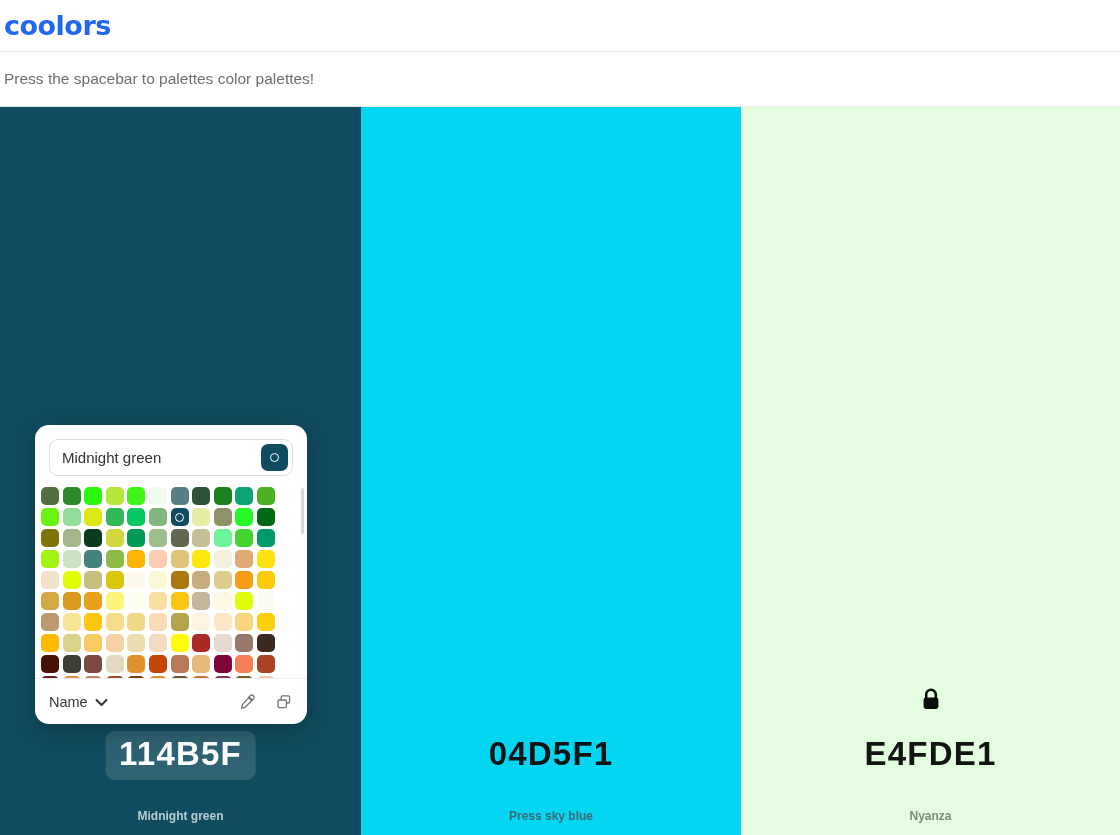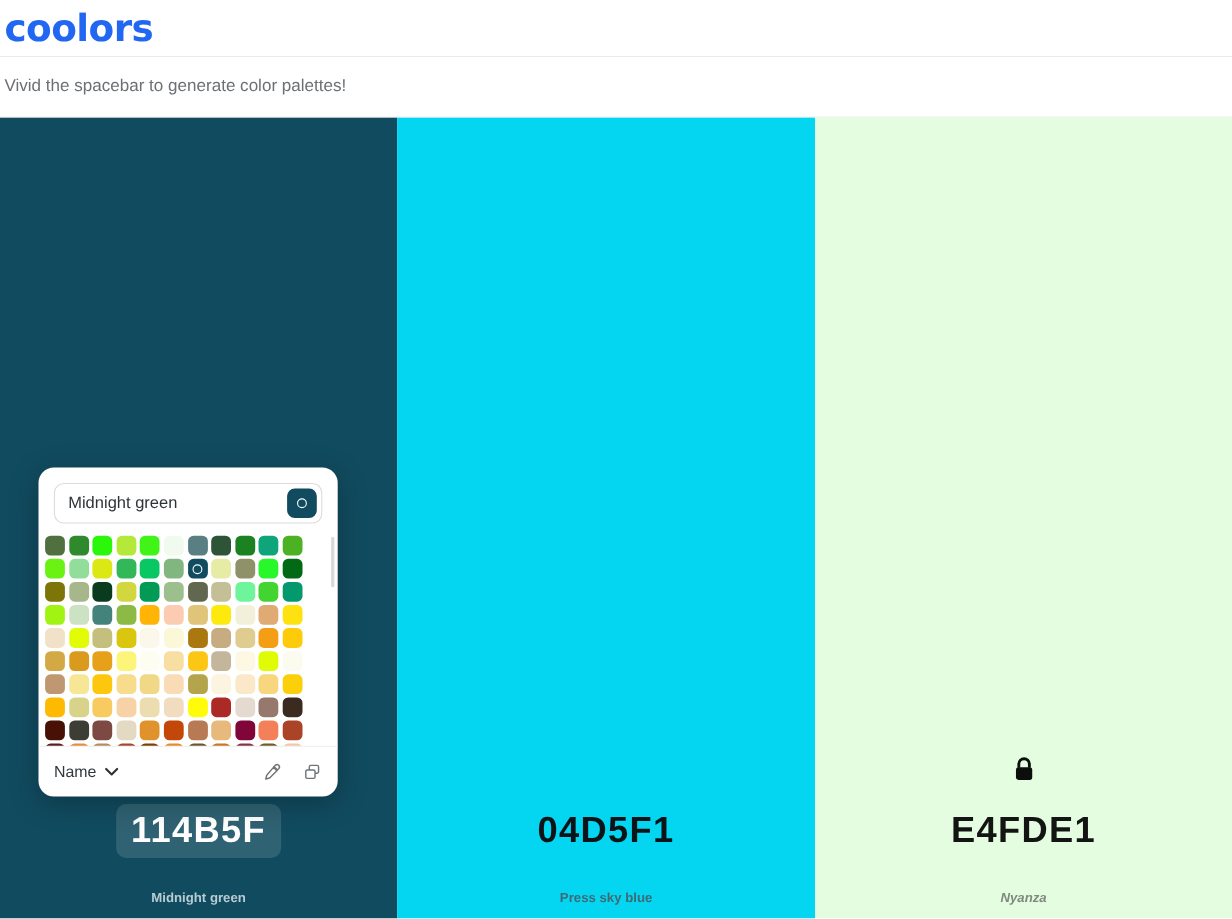--- a/index.html
+++ b/index.html
@@ -16,21 +16,21 @@
   #topbar {
     height: 52px;
     width: 100%;
     background: #ffffff;
     border-bottom: 1px solid #e8e8e8;
     display: flex;
     align-items: center;
     padding-left: 4px;
   }
   #logo {
-    font-size: 34px;
+    font-size: 27px;
     font-weight: 700;
     letter-spacing: -0.5px;
     color: #2267f2;
     font-family: "DejaVu Sans", sans-serif;
     text-transform: lowercase;
   }
 
   
   #hintbar {
     height: 55px;
@@ -205,21 +205,21 @@
   .ficon { width: 18px; height: 18px; display: block; cursor: pointer; }
 </style>
 </head>
 <body>
 
 <div id="topbar">
   <div id="logo">coolors</div>
 </div>
 
 <div id="hintbar">
-  <div id="hinttext">Vivid the spacebar to generate color palettes!</div>
+  <div id="hinttext">Press the spacebar to palettes color palettes!</div>
 </div>
 
 <div id="palette">
 
   <div class="swatch-col col-0" style="background: rgb(17, 75, 95);">
     <div class="hexwrap">
       <div class="hex highlighted" style="color: rgb(255, 255, 255);">114B5F</div>
     </div>
     <div class="cname" style="color: rgb(185, 204, 211);">Midnight green</div>
   </div>
@@ -234,21 +234,21 @@
   <div class="swatch-col col-2" style="background: rgb(228, 253, 225);">
     <div class="lock-icon">
       <svg width="22" height="26" viewBox="0 0 22 26" aria-hidden="true">
         <path d="M6.2 11 V7.6 a4.8 4.8 0 0 1 9.6 0 V11" fill="none" stroke="#0b0f0b" stroke-width="2.6"></path>
         <rect x="3.6" y="10.4" width="14.8" height="11.6" rx="2.4" fill="#0b0f0b"></rect>
       </svg>
     </div>
     <div class="hexwrap">
       <div class="hex" style="color: rgb(18, 21, 18);">E4FDE1</div>
     </div>
-    <div class="cname" style="color: rgb(126, 138, 124); font-style: italic;">Nyanza</div>
+    <div class="cname" style="color: rgb(126, 138, 124);">Nyanza</div>
   </div>
 
   <div id="picker">
 
     <div id="picker-top">
       <div id="name-field">
         <input id="name-input" type="text" value="Midnight green" style="">
         <div id="current-swatch" style="background: rgb(17, 75, 95);">
           <div class="ring"></div>
         </div>

